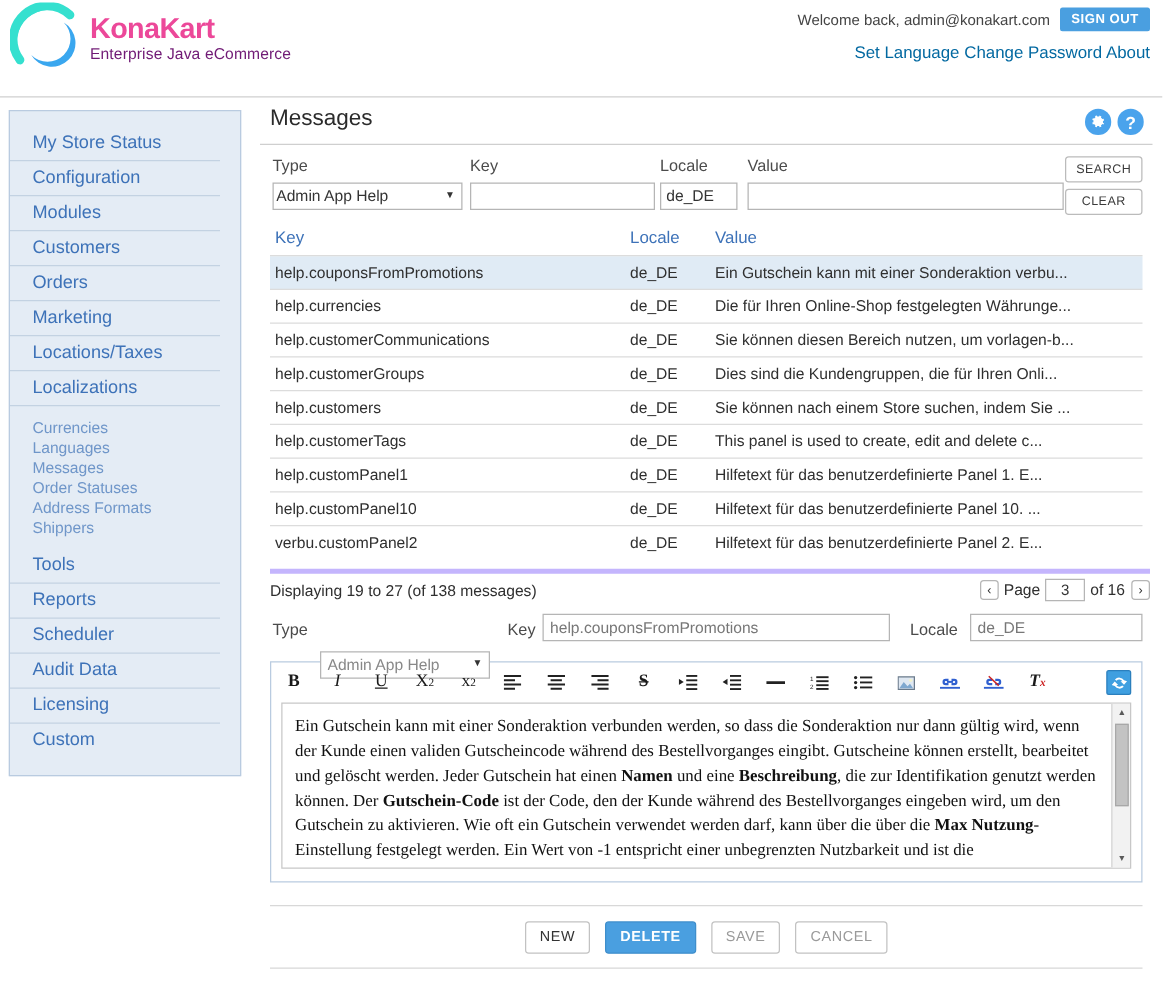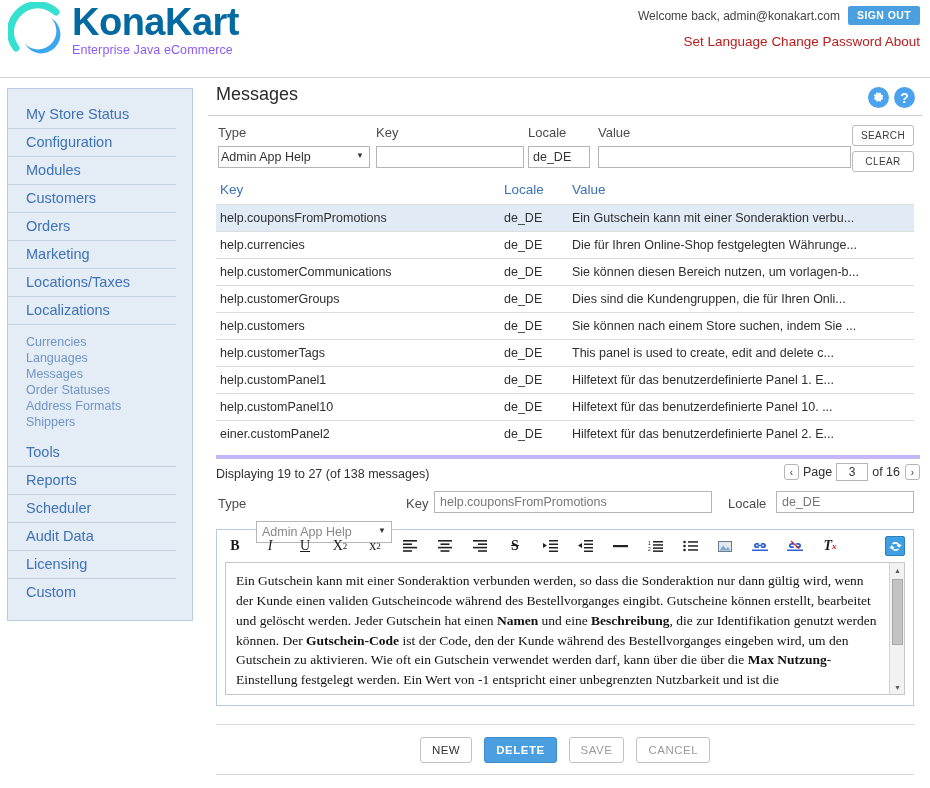--- a/index.html
+++ b/index.html
@@ -24,28 +24,28 @@
     display: flex;
     align-items: center;
   }
   #logo-mark {
     width: 56px; height: 56px;
     position: relative;
     margin-right: 8px;
   }
   #logo-text { line-height: 1; }
   #logo-title {
-    font-size: 38px;
+    font-size: 23px;
     font-weight: bold;
     letter-spacing: -0.5px;
-    color: #0369a1;
+    color: #ec4899;
   }
   #logo-sub {
     font-size: 12.5px;
-    color: #8b5cf6;
+    color: #701a75;
     margin-top: 3px;
     letter-spacing: 0.1px;
   }
 
   #header-right {
     position: absolute;
     right: 10px; top: 6px;
     text-align: right;
   }
   .welcome-row { display: flex; align-items: center; justify-content: flex-end; }
@@ -64,21 +64,21 @@
     border: none;
     border-radius: 2px;
     cursor: pointer;
     font-family: "Liberation Sans", sans-serif;
   }
   #header-links {
     margin-top: 9px;
     font-size: 13.5px;
   }
   #header-links a {
-    color: #b91c1c;
+    color: #0369a1;
     text-decoration: none;
     cursor: pointer;
   }
 
   #header-rule {
     position: absolute;
     left: 0; top: 77px;
     width: 930px; height: 1px;
     background: #cfcfcf;
   }
@@ -573,21 +573,21 @@
             <td>help.customPanel1</td>
             <td>de_DE</td>
             <td>Hilfetext für das benutzerdefinierte Panel 1. E...</td>
           </tr>
           <tr>
             <td>help.customPanel10</td>
             <td>de_DE</td>
             <td>Hilfetext für das benutzerdefinierte Panel 10. ...</td>
           </tr>
           <tr>
-            <td>einer.customPanel2</td>
+            <td>verbu.customPanel2</td>
             <td>de_DE</td>
             <td>Hilfetext für das benutzerdefinierte Panel 2. E...</td>
           </tr>
         </tbody>
     </table>
   </div>
 
   <div id="pager-row">
     <span id="display-count">Displaying 19 to 27 (of 138 messages)</span>
     <div id="pager">

